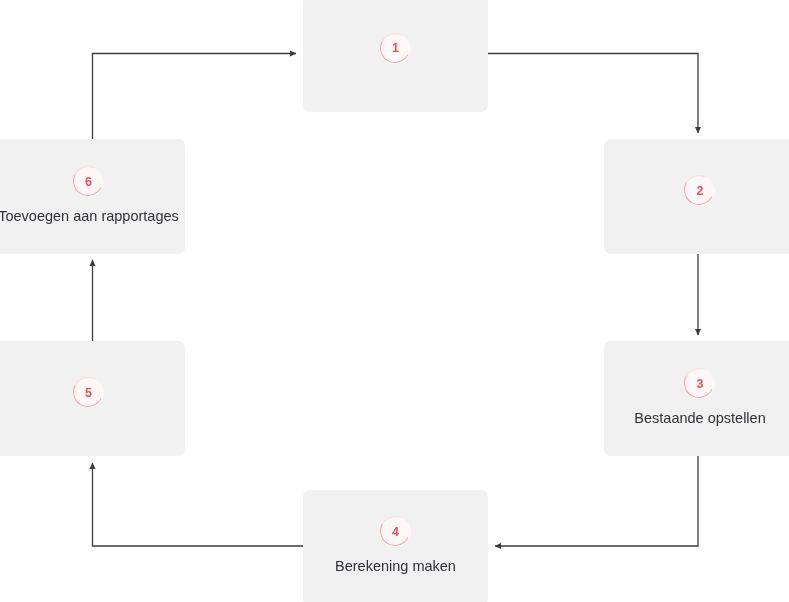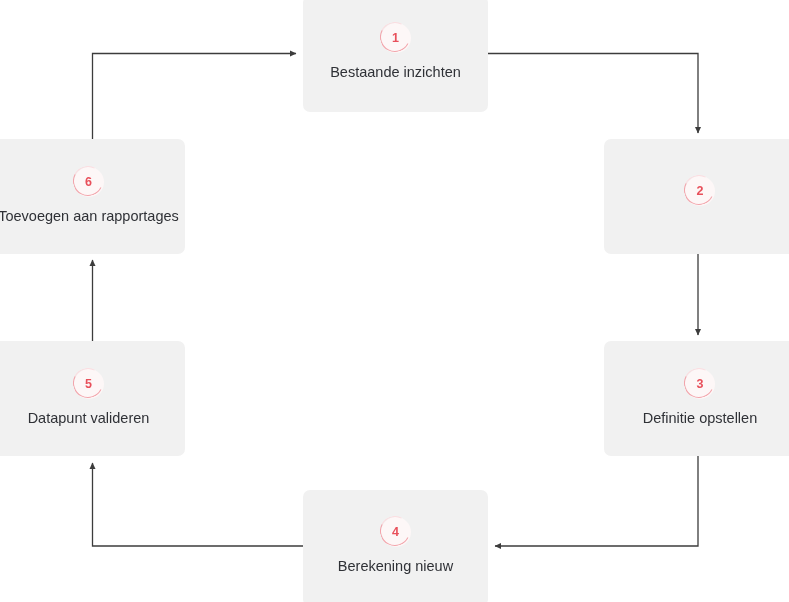--- a/index.html
+++ b/index.html
@@ -111,48 +111,46 @@
 
     <path d="M92.5,341 L92.5,260" fill="none" stroke="#3c3c3c" stroke-width="1.3" marker-end="url(#arrowhead)"></path>
 
     <path d="M92.5,139 L92.5,53.5 L296,53.5" fill="none" stroke="#3c3c3c" stroke-width="1.3" marker-end="url(#arrowhead)"></path>
   </svg>
 
   <div class="node" id="node-1">
     <div class="node-badge">
       <span class="node-badge-number">1</span>
     </div>
-    <div class="node-label">Bestaande inzichten</div>
   </div>
 
   <div class="node" id="node-2">
     <div class="node-badge">
       <span class="node-badge-number">2</span>
     </div>
   </div>
 
   <div class="node" id="node-3">
     <div class="node-badge">
       <span class="node-badge-number">3</span>
     </div>
-    <div class="node-label">Definitie opstellen</div>
+    <div class="node-label">Bestaande opstellen</div>
   </div>
 
   <div class="node" id="node-4">
     <div class="node-badge">
       <span class="node-badge-number">4</span>
     </div>
-    <div class="node-label">Berekening nieuw</div>
+    <div class="node-label">Berekening maken</div>
   </div>
 
   <div class="node" id="node-5">
     <div class="node-badge">
       <span class="node-badge-number">5</span>
     </div>
-    <div class="node-label">Datapunt valideren</div>
   </div>
 
   <div class="node" id="node-6">
     <div class="node-badge">
       <span class="node-badge-number">6</span>
     </div>
     <div class="node-label">Toevoegen aan rapportages</div>
   </div>
 
 </div>

